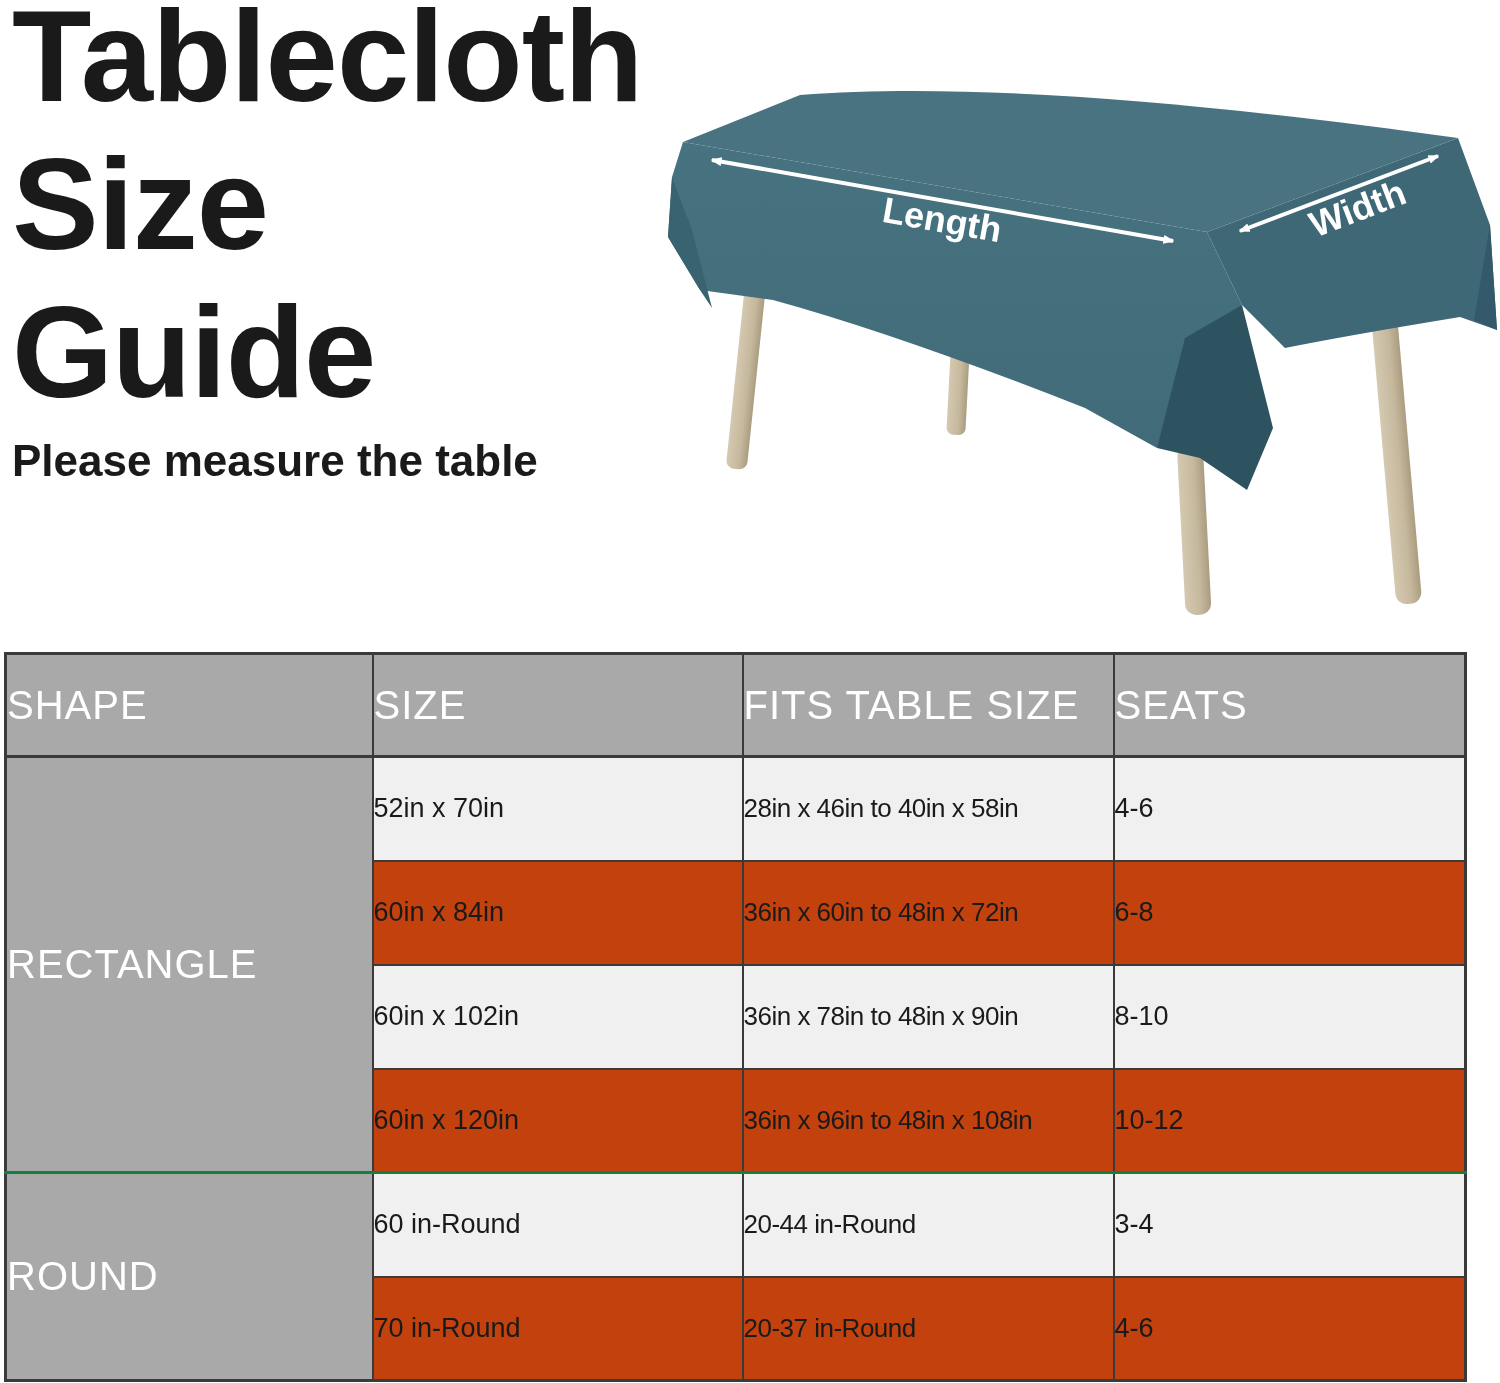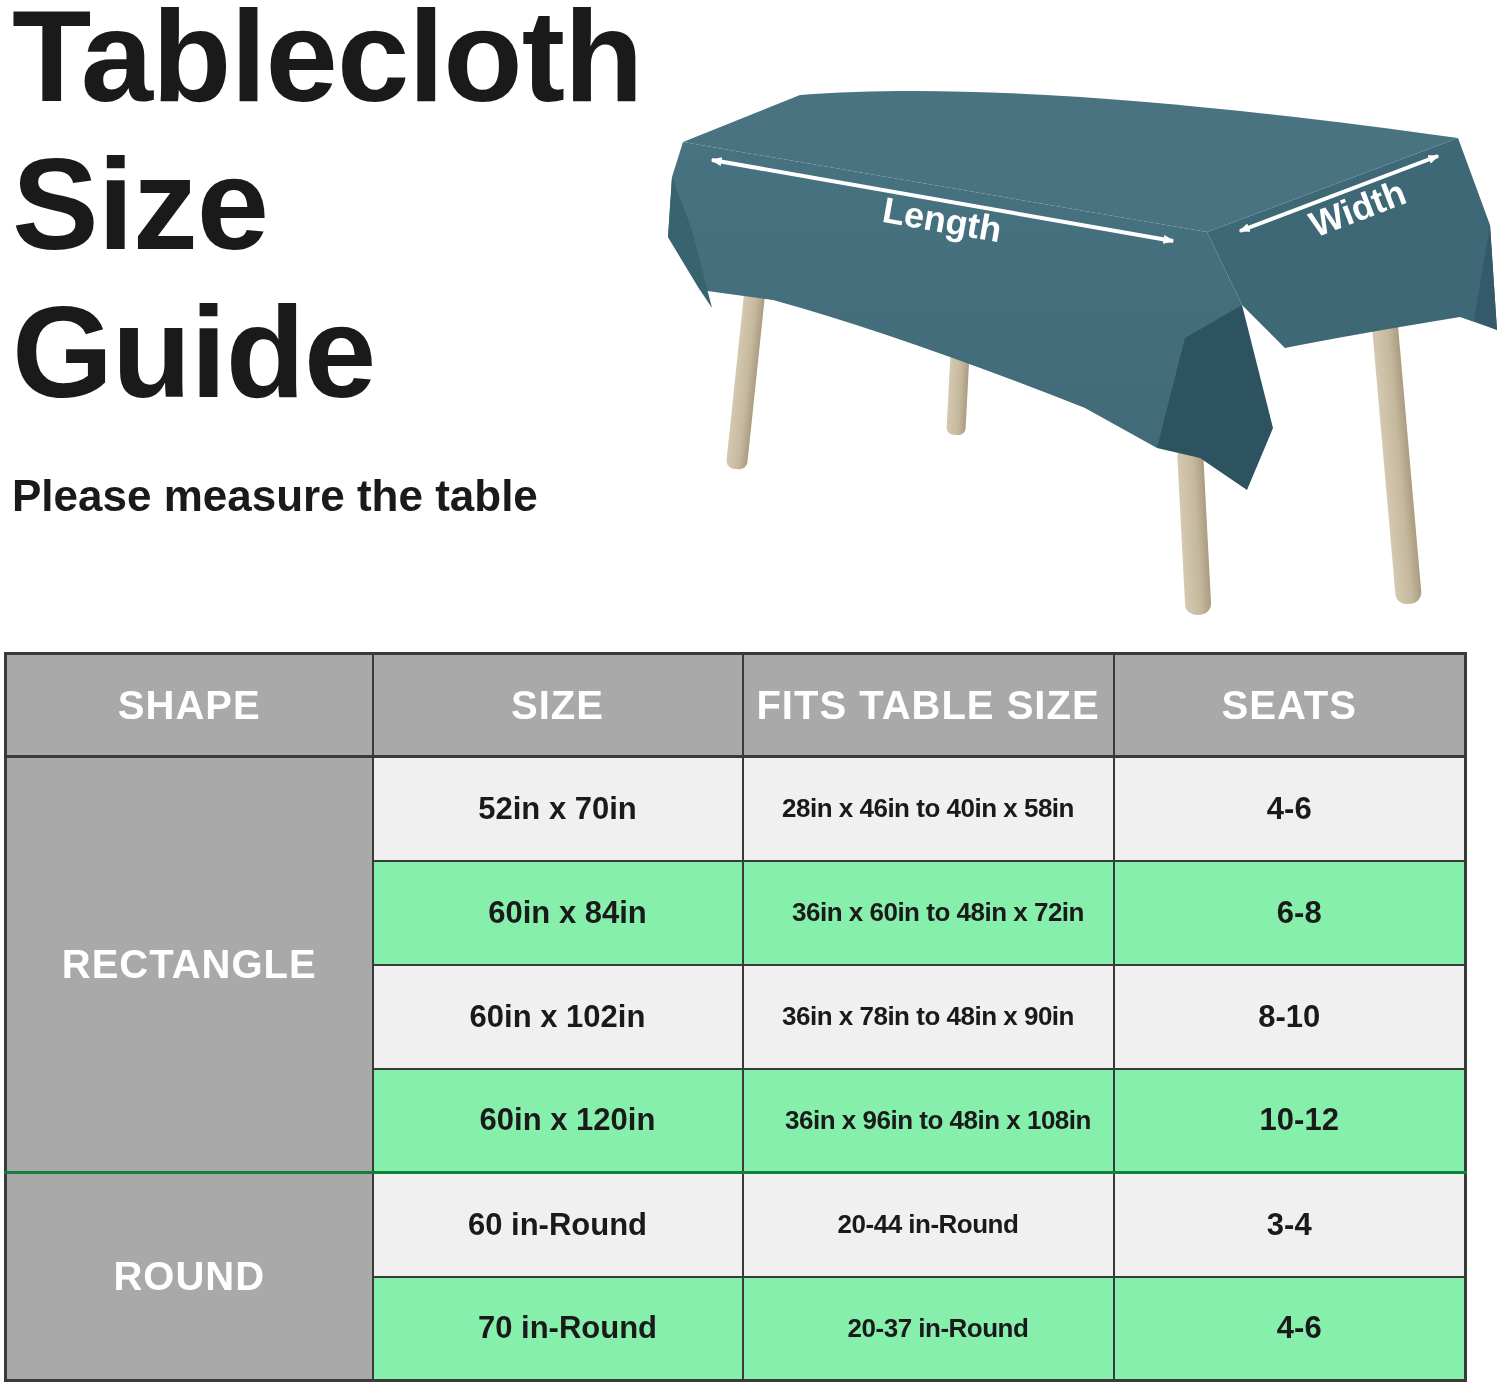--- a/index.html
+++ b/index.html
@@ -8,57 +8,57 @@
     background:#ffffff;
     font-family:"Liberation Sans","DejaVu Sans",sans-serif;
   }
   
   .title{
     position:absolute;left:12px;top:-18px;
     font-size:130px;line-height:148px;font-weight:bold;
     color:#1a1a1a;letter-spacing:-1px;white-space:nowrap;
   }
   .subtitle{
-    position:absolute;left:12px;top:472px;
+    position:absolute;left:12px;top:437px;
     font-size:44px;line-height:47px;font-weight:bold;
     color:#1a1a1a;white-space:nowrap;
   }
   
   .illustration{
     position:absolute;left:640px;top:80px;width:860px;height:565px;
   }
   
   .size-table{
     position:absolute;left:4px;top:652px;
     border-collapse:collapse;table-layout:fixed;
     width:1460px;
   }
   .size-table th,.size-table td{
     border:2px solid #3a3a3a;
-    text-align:center;vertical-align:middle;
-    font-weight:bold;color:#1a1a1a;
+    text-align:left;vertical-align:middle;
+    font-weight:normal;color:#1a1a1a;
     padding:0;overflow:hidden;
   }
   .size-table{border:3px solid #3a3a3a;}
   .size-table thead th{
     background:#a9a9a9;color:#ffffff;
     font-size:40px;letter-spacing:1px;
     height:100px;border-bottom:3px solid #3a3a3a;
   }
   .size-table th.shape-cell{
     background:#a9a9a9;color:#ffffff;font-size:40px;letter-spacing:1px;
   }
   .size-table th.section-end,.size-table tr.section-last td{
     border-bottom:3px solid #15803d;
   }
   .size-table tbody tr{height:104px;}
-  .size-table td{font-size:31px;}
+  .size-table td{font-size:27px;}
   .size-table td.c-fits{font-size:26px;letter-spacing:-0.5px;}
   .size-table tr.r-light td{background:#f0f0f0;}
-  .size-table tr.r-white td{background:#86efac;padding-left:20px;}
+  .size-table tr.r-white td{background:#c2410c;}
 </style>
 </head>
 <body>
 
 <div class="title">
   <div>Tablecloth</div>
   <div>Size</div>
   <div>Guide</div>
 </div>
 

